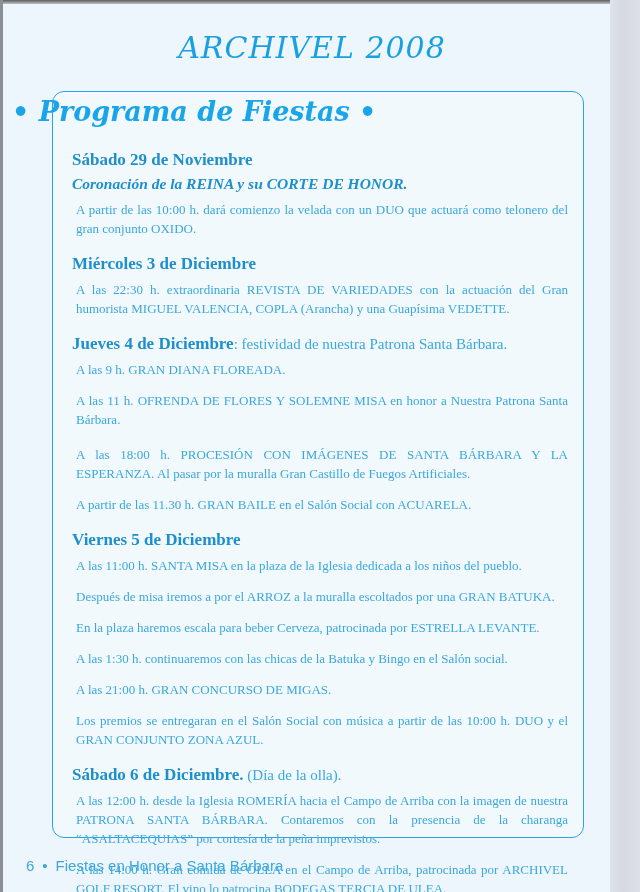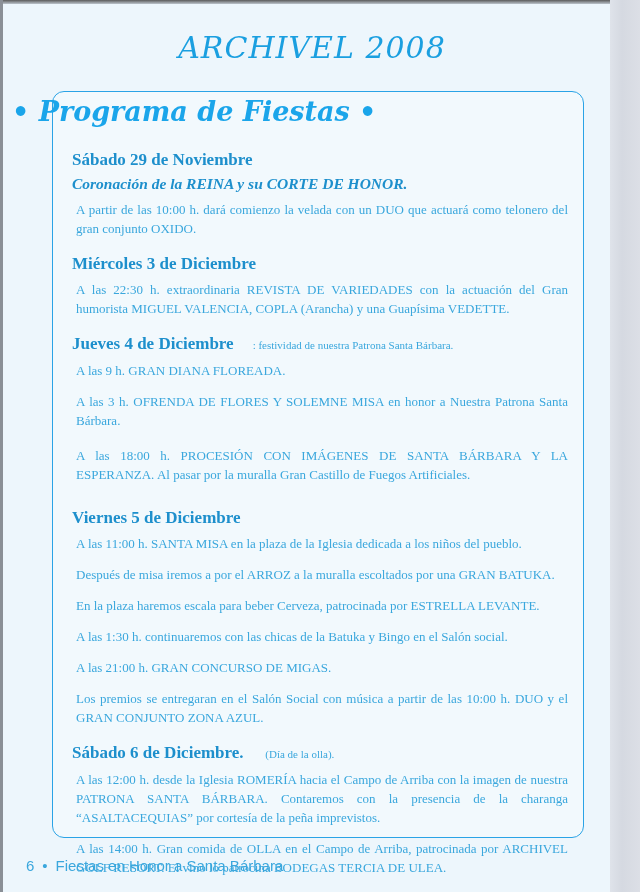--- a/index.html
+++ b/index.html
@@ -25,21 +25,21 @@
     position:absolute; left:12px; top:96px; width:640px; text-align:left;
     font-family:"DejaVu Serif", serif; font-style:italic; font-weight:bold; font-size:27px;
     color:#1aa5ea;
   }
   .content { position:absolute; left:72px; top:148px; width:500px; color:#2c9fd9; }
   .day { font-weight:bold; font-size:17px; color:#1d8fcc; margin:0; line-height:24px; }
   .sub { font-weight:bold; font-size:15.5px; color:#1d8fcc; margin:0; line-height:24px;font-style:italic; }
   .p { font-size:13px; color:#3aa7dd; margin:4px; line-height:19px; text-align:justify; }
   .gap { height:4px; }
   .sec { margin-bottom:14px; }
-  .day .normal { font-weight:normal; font-size:11px; color:#3aa7dd;margin-left:19px; }
+  .day .normal { font-weight:normal; font-size:15px; color:#3aa7dd; }
   .footer {
     position:absolute; left:26px; top:857px; font-family:"Liberation Sans", sans-serif;
     font-size:15px; color:#3aa7dd;
   }
   .footer .dot { margin:0 8px; }
 </style>
 </head>
 <body>
 
 <div class="top-shadow"></div>
@@ -59,25 +59,26 @@
     <p class="p">A partir de las 10:00 h. dará comienzo la velada con un DUO que actuará como telonero del gran conjunto OXIDO.</p>
   </div>
   <div class="sec">
     <p class="day">Miércoles 3 de Diciembre</p>
     <p class="p">A las 22:30 h. extraordinaria REVISTA DE VARIEDADES con la actuación del Gran humorista MIGUEL VALENCIA, COPLA (Arancha) y una Guapísima VEDETTE.</p>
   </div>
   <div class="sec">
     <p class="day"><span>Jueves 4 de Diciembre</span><span class="normal">: festividad de nuestra Patrona Santa Bárbara.</span></p>
     <p class="p">A las 9 h. GRAN DIANA FLOREADA.</p>
       <div class="gap"></div>
-    <p class="p">A las 3 h. OFRENDA DE FLORES Y SOLEMNE MISA en honor a Nuestra Patrona Santa Bárbara.</p>
+    <p class="p">A las 11 h. OFRENDA DE FLORES Y SOLEMNE MISA en honor a Nuestra Patrona Santa Bárbara.</p>
       <div class="gap"></div>
       <div class="gap"></div>
     <p class="p">A las 18:00 h. PROCESIÓN CON IMÁGENES DE SANTA BÁRBARA Y LA ESPERANZA. Al pasar por la muralla Gran Castillo de Fuegos Artificiales.</p>
       <div class="gap"></div>
+    <p class="p">A partir de las 11.30 h. GRAN BAILE en el Salón Social con ACUARELA.</p>
   </div>
   <div class="sec">
     <p class="day">Viernes 5 de Diciembre</p>
     <p class="p">A las 11:00 h. SANTA MISA en la plaza de la Iglesia dedicada a los niños del pueblo.</p>
       <div class="gap"></div>
     <p class="p">Después de misa iremos a por el ARROZ a la muralla escoltados por una GRAN BATUKA.</p>
       <div class="gap"></div>
     <p class="p">En la plaza haremos escala para beber Cerveza, patrocinada por ESTRELLA LEVANTE.</p>
       <div class="gap"></div>
     <p class="p">A las 1:30 h. continuaremos con las chicas de la Batuka y Bingo en el Salón social.</p>

